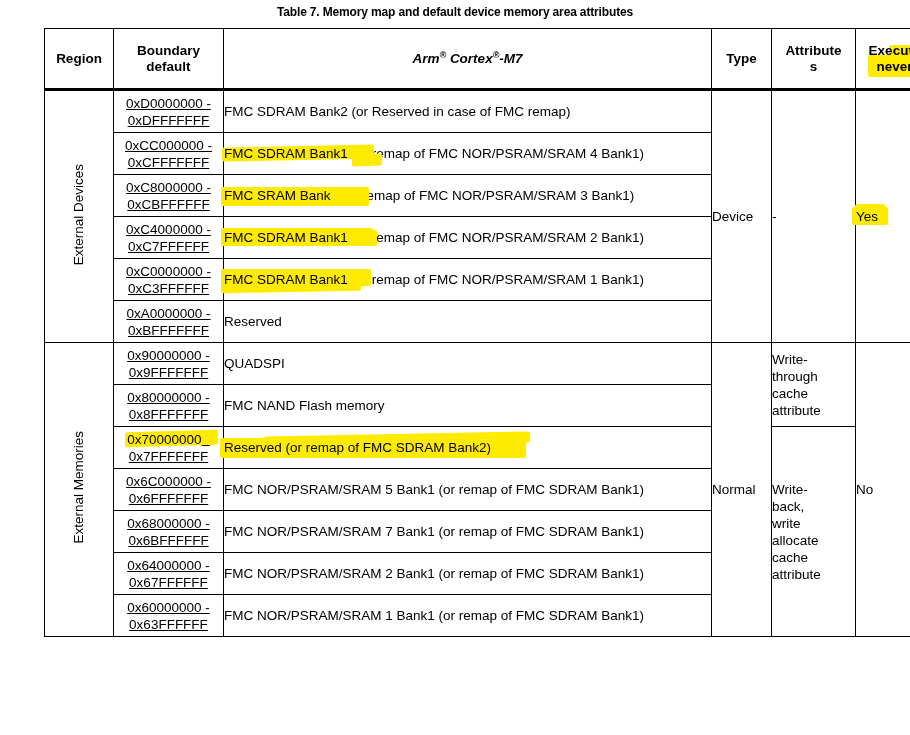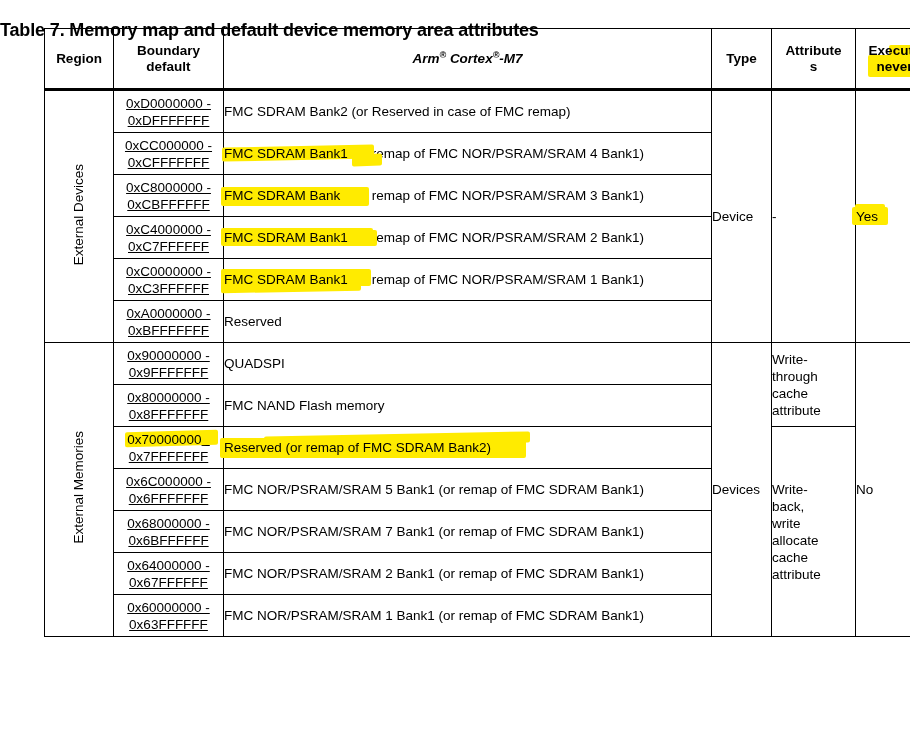--- a/index.html
+++ b/index.html
@@ -11,24 +11,25 @@
     width: 910px;
     height: 735px;
     font-family: "Liberation Sans", sans-serif;
     color: #000000;
     overflow: hidden;
     position: relative;
   }
 
   
   .table-title {
-    font-size: 18px;
+    text-align: center;
+    font-size: 12px;
     font-weight: bold;
     letter-spacing: -0.15px;
-    padding-top: 20px;
+    padding-top: 2px;
     height: 22px;
     line-height: 20px;
     white-space: nowrap;
   }
 
   
   .table-wrap {
     position: absolute;
     left: 9px;
     top: 28px;
@@ -219,21 +220,21 @@
   </tr>
 
   <tr>
     <td class="bound">
       <span>0xC8000000 -</span><br>
       <span>0xCBFFFFFF</span>
     </td>
     <td class="desc">
       <span class="hl-wrap">
         <span class="mark m-r2"></span>
-        <span class="txt">FMC SDRAM Bank</span></span><span>1 (or remap of FMC NOR/PSRAM/SRAM 3 Bank1)</span>
+        <span class="txt">FMC SRAM Bank</span></span><span>1 (or remap of FMC NOR/PSRAM/SRAM 3 Bank1)</span>
     </td>
   </tr>
 
   <tr>
     <td class="bound">
       <span>0xC4000000 -</span><br>
       <span>0xC7FFFFFF</span>
     </td>
     <td class="desc">
       <span class="hl-wrap">
@@ -266,21 +267,21 @@
 
   <tr class="thick-top">
     <td class="region-cell" rowspan="7">
       <span class="vert-label">External Memories</span>
     </td>
     <td class="bound">
       <span>0x90000000 -</span><br>
       <span>0x9FFFFFFF</span>
     </td>
     <td class="desc">QUADSPI</td>
-    <td class="ctr" rowspan="7">Devices</td>
+    <td class="ctr" rowspan="7">Normal</td>
     <td class="ctr" rowspan="2">
       <span>Write-</span><br>
       <span>through</span><br>
       <span>cache</span><br>
       <span>attribute</span>
     </td>
     <td class="ctr" rowspan="7">No</td>
   </tr>
 
   <tr>

